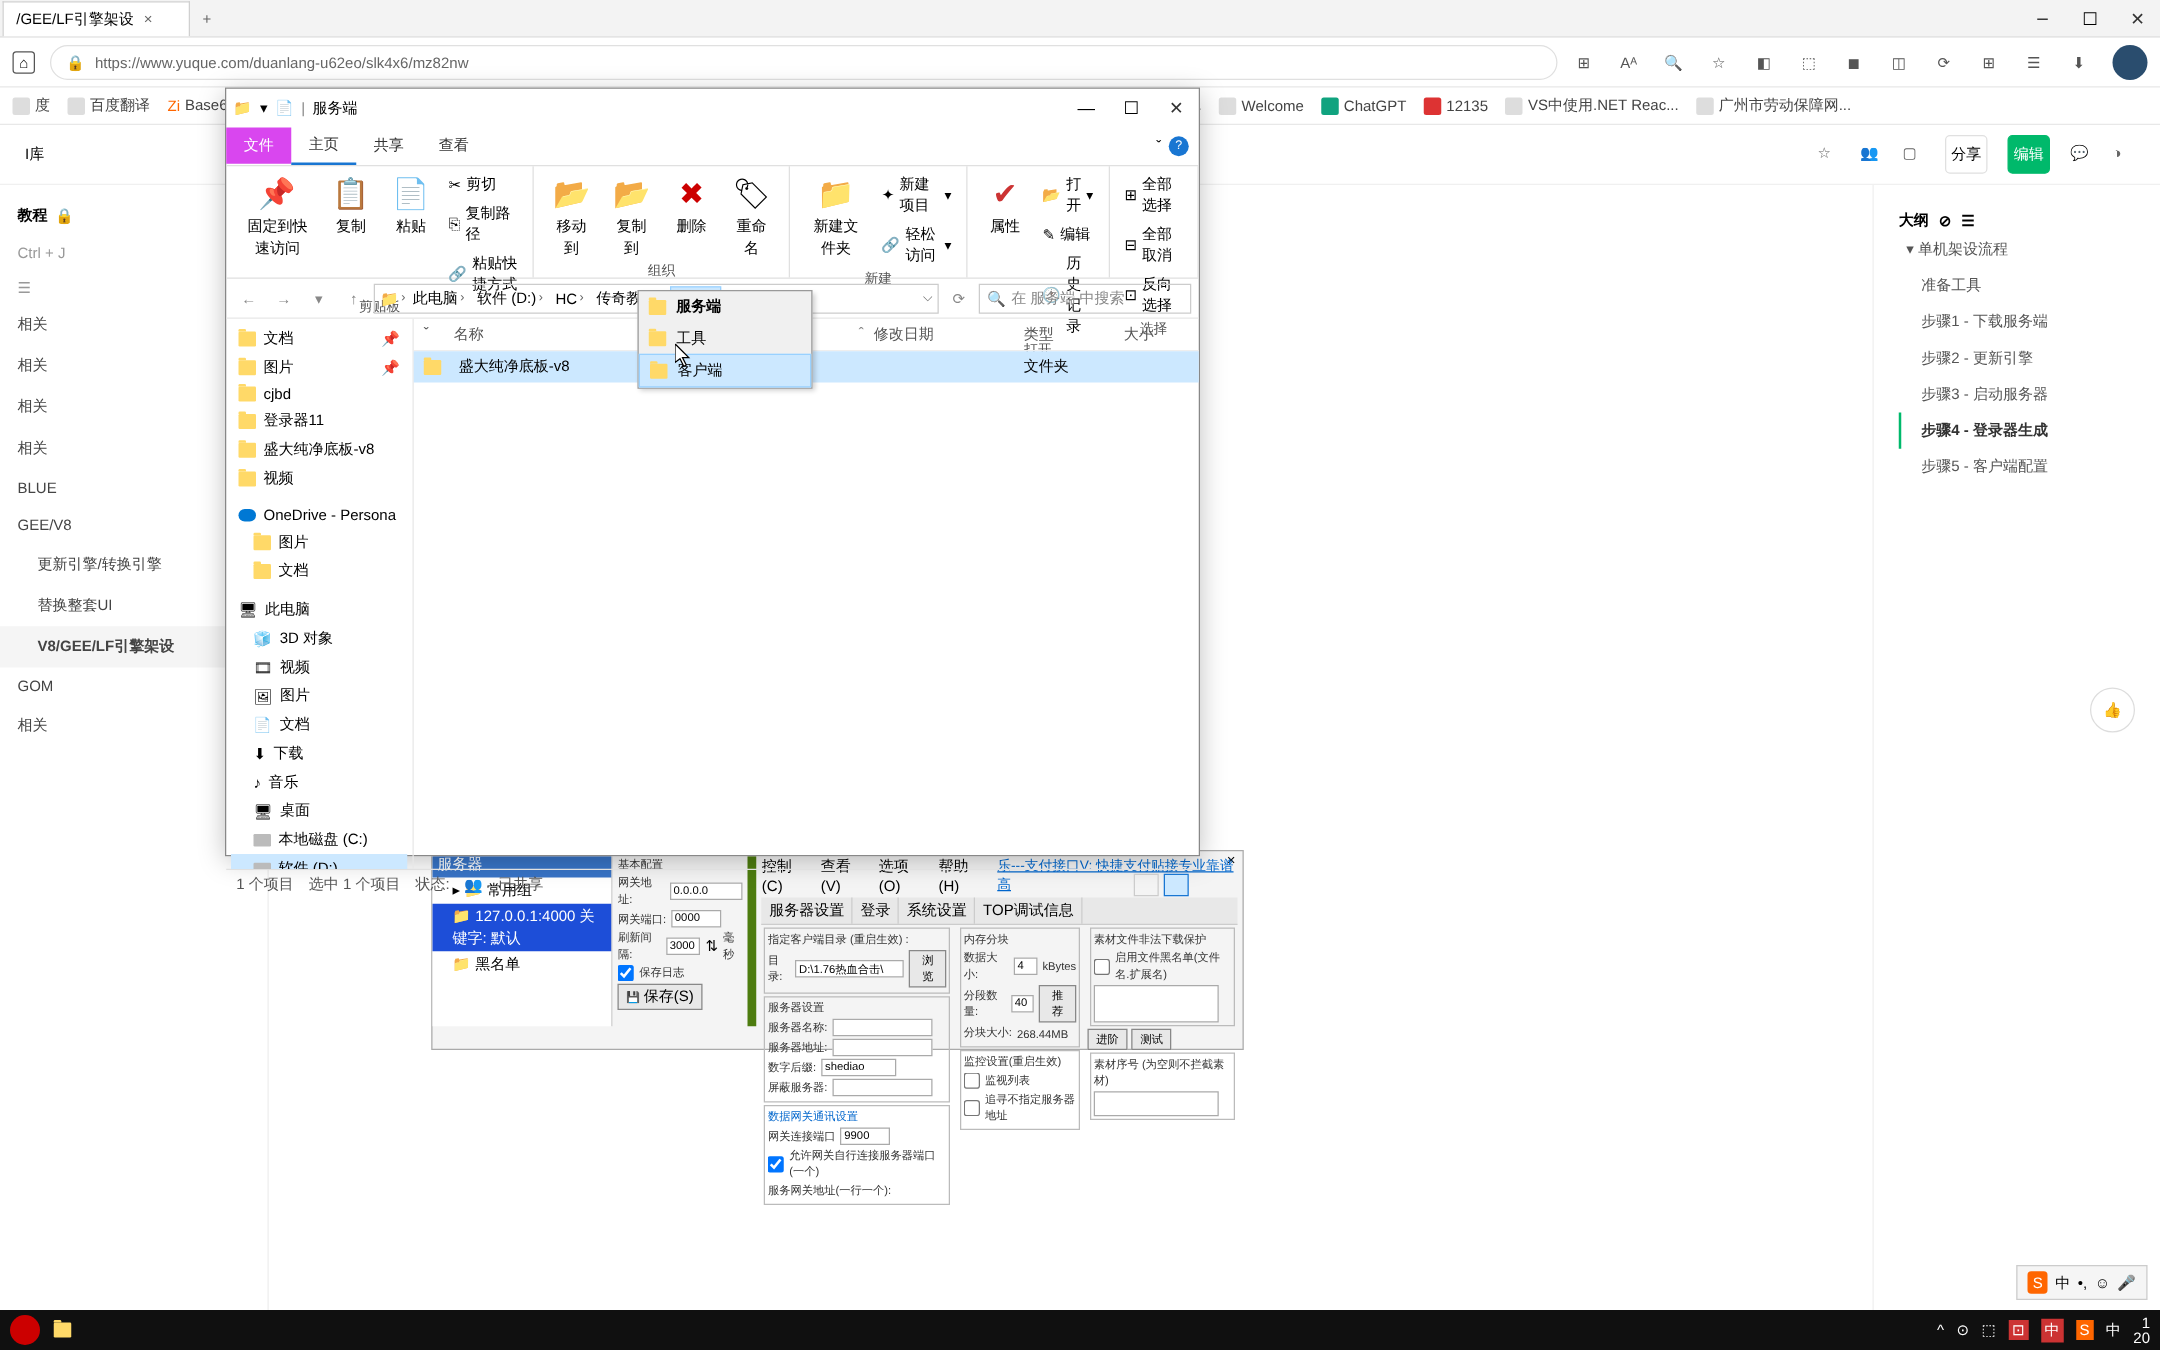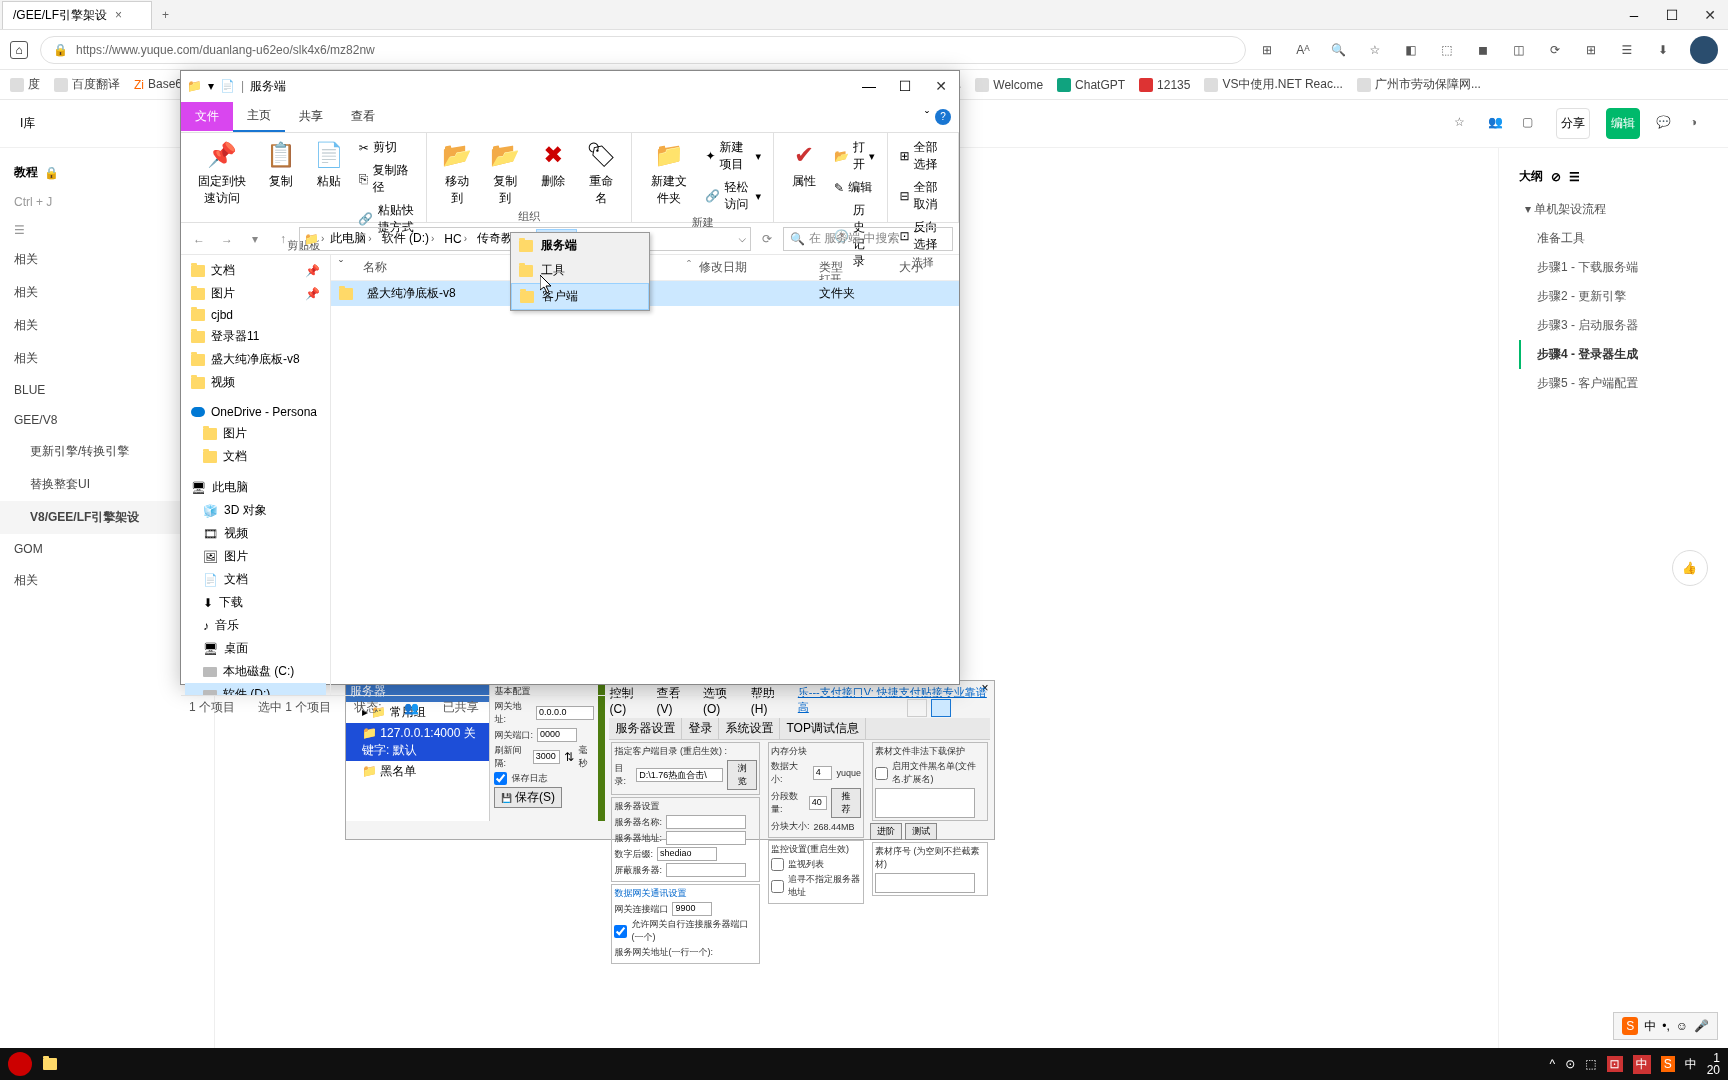--- a/index.html
+++ b/index.html
@@ -36,21 +36,21 @@
 .lp-title{padding:6px 14px;font-weight:bold;display:flex;align-items:center;gap:6px}
 .lp-search{padding:8px 14px;color:#999;display:flex;justify-content:space-between}
 .lp-item{padding:8px 14px;color:#444}
 .lp-item.sel{background:#f5f5f5;font-weight:bold}
 .lp-item.indent{padding-left:30px}
 
 .content{flex:1;position:relative;padding:20px 40px}
 
 
 .toc{width:230px;padding:20px;border-left:1px solid #f0f0f0}
-.toc-title{font-weight:bold;margin-bottom:10px;display:flex;align-items:center;gap:8px}
+.toc-title{font-weight:bold;display:flex;align-items:center;gap:8px}
 .toc-item{padding:6px 0 6px 16px;color:#555;border-left:2px solid transparent}
 .toc-item.active{border-left-color:#00b96b;color:#333;font-weight:bold}
 .toc-item.l1{padding-left:4px}
 
 
 .explorer{position:absolute;left:180px;top:70px;width:780px;height:615px;background:#fff;border:1px solid #888;box-shadow:0 4px 20px rgba(0,0,0,0.25);z-index:100}
 .exp-title{height:30px;display:flex;align-items:center}
 .exp-title-left{display:flex;align-items:center;gap:6px;padding:0 6px}
 .win-controls{margin-left:auto;display:flex}
 .win-btn{width:36px;height:30px;display:flex;align-items:center;justify-content:center;font-size:14px}
@@ -103,21 +103,21 @@
 .fl-row{display:flex;align-items:center;padding:4px 8px}
 .fl-row.sel{background:#cce8ff}
 
 
 .dropdown{position:absolute;left:510px;top:232px;width:140px;background:#f0f0f0;border:1px solid #999;box-shadow:2px 2px 4px rgba(0,0,0,0.2);z-index:200}
 .dd-item{display:flex;align-items:center;gap:8px;padding:4px 8px}
 .dd-item.hover{background:#cce8ff;border:1px solid #99d1ff}
 .dd-item.bold{font-weight:bold}
 
 
-.exp-status{height:24px;border-top:1px solid #e0e0e0;display:flex;align-items:center;padding:0 8px;gap:23px;font-size:11px;color:#555}
+.exp-status{height:24px;border-top:1px solid #e0e0e0;display:flex;align-items:center;padding:0 8px;gap:12px;font-size:11px;color:#555}
 .status-right{margin-left:auto;display:flex;gap:4px}
 .view-btn{width:20px;height:18px;border:1px solid #ccc}
 .view-btn.active{background:#cce8ff;border-color:#1976d2}
 
 
 .thumb-btn{position:absolute;right:20px;top:550px;width:36px;height:36px;border:1px solid #ddd;border-radius:50%;display:flex;align-items:center;justify-content:center;background:#fff;z-index:50}
 
 
 .taskbar{position:absolute;bottom:0;left:0;right:0;height:32px;background:#101010;display:flex;align-items:center;padding:0 8px}
 .tb-start{width:24px;height:24px;border-radius:50%;background:#c00}
@@ -413,21 +413,21 @@
                 <span class="cfg-label">服务网关地址(一行一个):</span>
               </div>
           </div>
         </div>
         <div style="width:100px">
           <div class="cfg-sect">
             <div class="cfg-sect-title">内存分块</div>
             <div class="cfg-field">
                 <span class="cfg-label">数据大小:</span>
                 <span class="cfg-input" style="width:20px">4</span>
-                <span class="cfg-label">yuque</span>
+                <span class="cfg-label">kBytes</span>
               </div>
             <div class="cfg-field">
                 <span class="cfg-label">分段数量:</span>
                 <span class="cfg-input" style="width:20px">40</span>
                 <button class="cfg-saveBtn">推荐</button>
               </div>
             <div class="cfg-field">
                 <span class="cfg-label">分块大小:</span>
                 <span class="cfg-label">268.44MB</span>
               </div>

